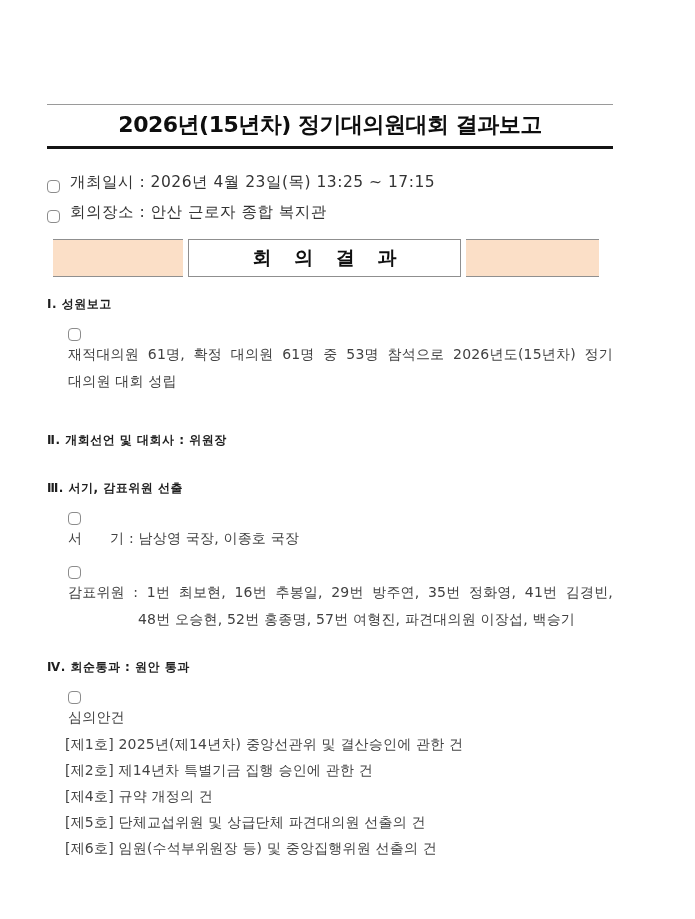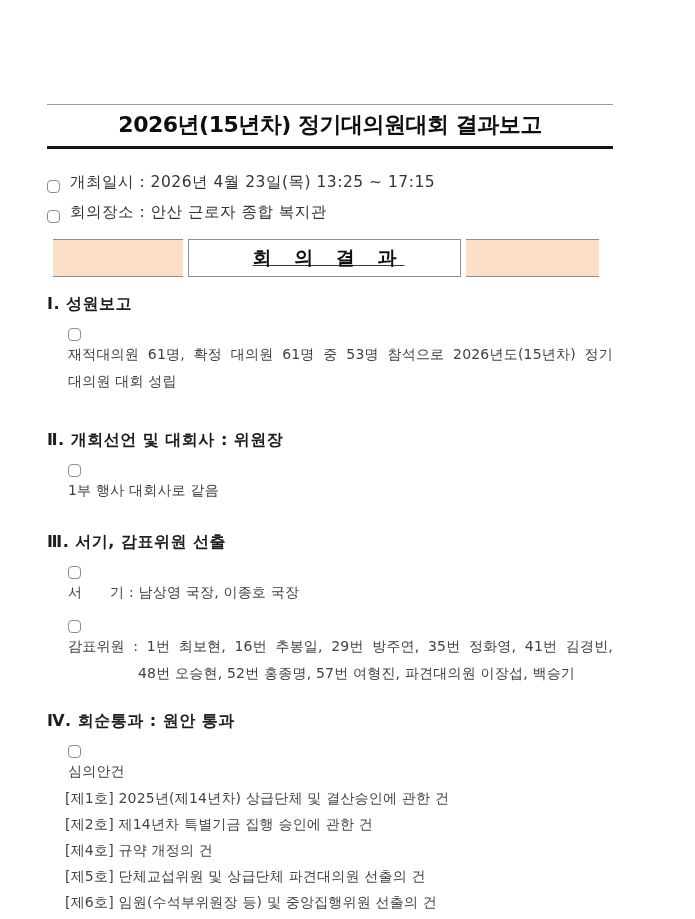--- a/index.html
+++ b/index.html
@@ -50,21 +50,20 @@
     background: #fff;
     margin-right: 10px;
   }
   
   .banner {
     margin-top: 16px;
     margin-left: 6px;
     width: 546px;
     height: 38px;
     display: flex;
-    text-decoration: underline;
   }
   .banner .accent {
     background: #FBDFC7;
     border-top: 1px solid #8f8f8f;
     border-bottom: 1px solid #8f8f8f;
     box-sizing: border-box;
   }
   .banner .accent.left  { width: 130px; margin-right: 5px; }
   .banner .accent.right { width: 133px; margin-left: 5px; }
   .banner .center-box {
@@ -78,21 +77,21 @@
     font-size: 19px;
     font-weight: bold;
     letter-spacing: 8px;
     text-indent: 8px;
     color: #0f0f0f;
   }
   
   .sec { margin-top: 0; }
   .sec-heading {
     margin: 0;
-    font-size: 16px;
+    font-size: 12px;
     line-height: 20px;
     font-weight: bold;
     letter-spacing: 0.5px;
     color: #1d1d1d;
   }
   .sec-1 { margin-top: 17px; }
   .sec-2 { margin-top: 35px; }
   .sec-3 { margin-top: 28px; }
   .sec-4 { margin-top: 24px; }
   .bullet-row {
@@ -155,24 +154,20 @@
       <span class="chk"></span>
       <div class="bullet-text">
         <div class="just">재적대의원 61명, 확정 대의원 61명 중 53명 참석으로 2026년도(15년차) 정기</div>
         <div>대의원 대회 성립</div>
       </div>
     </div>
   </div>
 
   <div class="sec sec-2">
     <h2 class="sec-heading">Ⅱ. 개회선언 및 대회사 : 위원장</h2>
-    <div class="bullet-row">
-      <span class="chk"></span>
-      <div class="bullet-text">1부 행사 대회사로 같음</div>
-    </div>
   </div>
 
   <div class="sec sec-3">
     <h2 class="sec-heading">Ⅲ. 서기, 감표위원 선출</h2>
     <div class="bullet-row">
       <span class="chk"></span>
       <div class="bullet-text pre">서      기 : 남상영 국장, 이종호 국장</div>
     </div>
     <div class="bullet-row">
       <span class="chk"></span>
@@ -183,21 +178,21 @@
     </div>
   </div>
 
   <div class="sec sec-4">
     <h2 class="sec-heading">Ⅳ. 회순통과 : 원안 통과</h2>
     <div class="bullet-row">
       <span class="chk"></span>
       <div class="bullet-text">심의안건</div>
     </div>
     <div class="agenda">
-      <div class="agenda-item">[제1호] 2025년(제14년차) 상급단체 및 결산승인에 관한 건</div>
+      <div class="agenda-item">[제1호] 2025년(제14년차) 중앙선관위 및 결산승인에 관한 건</div>
       <div class="agenda-item">[제2호] 제14년차 특별기금 집행 승인에 관한 건</div>
       <div class="agenda-item">[제4호] 규약 개정의 건</div>
       <div class="agenda-item">[제5호] 단체교섭위원 및 상급단체 파견대의원 선출의 건</div>
       <div class="agenda-item">[제6호] 임원(수석부위원장 등) 및 중앙집행위원 선출의 건</div>
     </div>
   </div>
 
 </div>
 
 </body></html>

